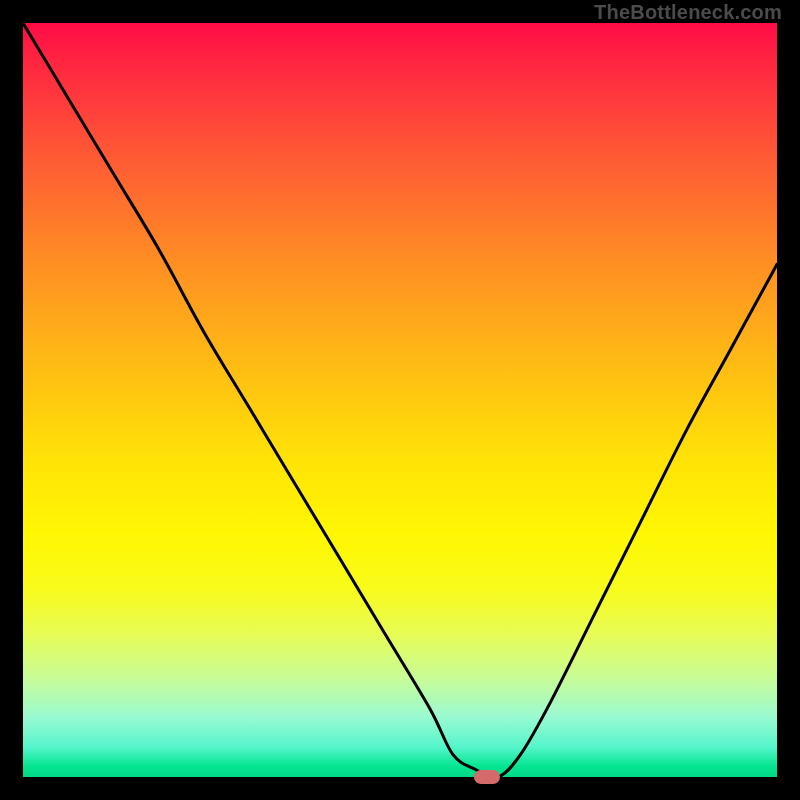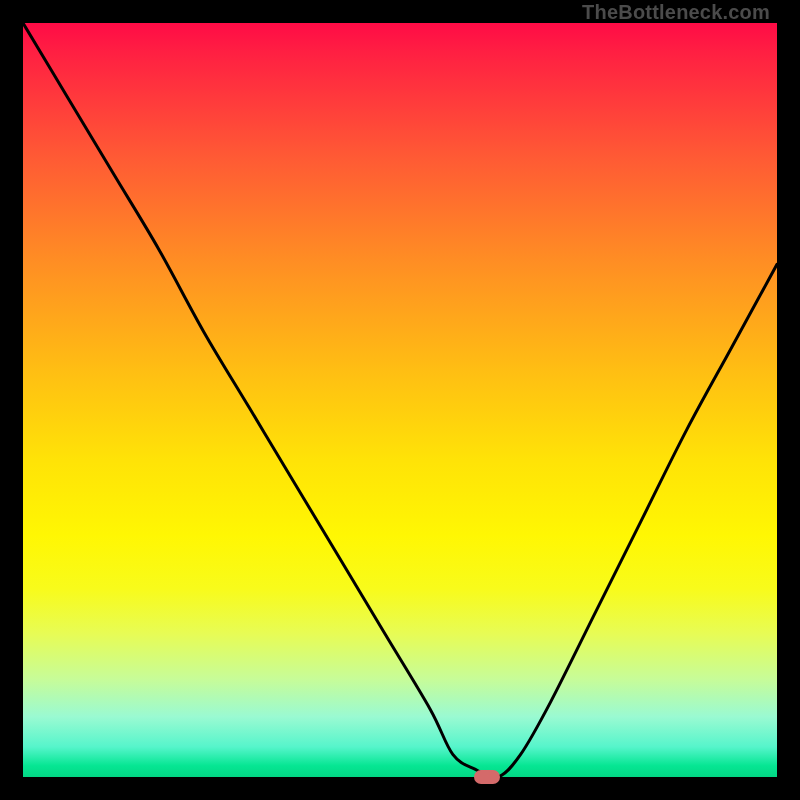--- a/index.html
+++ b/index.html
@@ -44,21 +44,21 @@
   .plot-area svg {
     position: absolute;
     left: 0;
     top: 0;
     width: 754px;
     height: 754px;
   }
   .branding {
     position: absolute;
     top: 1px;
-    right: 30px;
+    right: 18px;
     font-family: Arial, Helvetica, sans-serif;
     font-size: 20px;
     font-weight: bold;
     color: #4b4b4b;
     letter-spacing: 0.2px;
     margin-left: 30px;
   }
   .marker {
     position: absolute;
     width: 26px;

